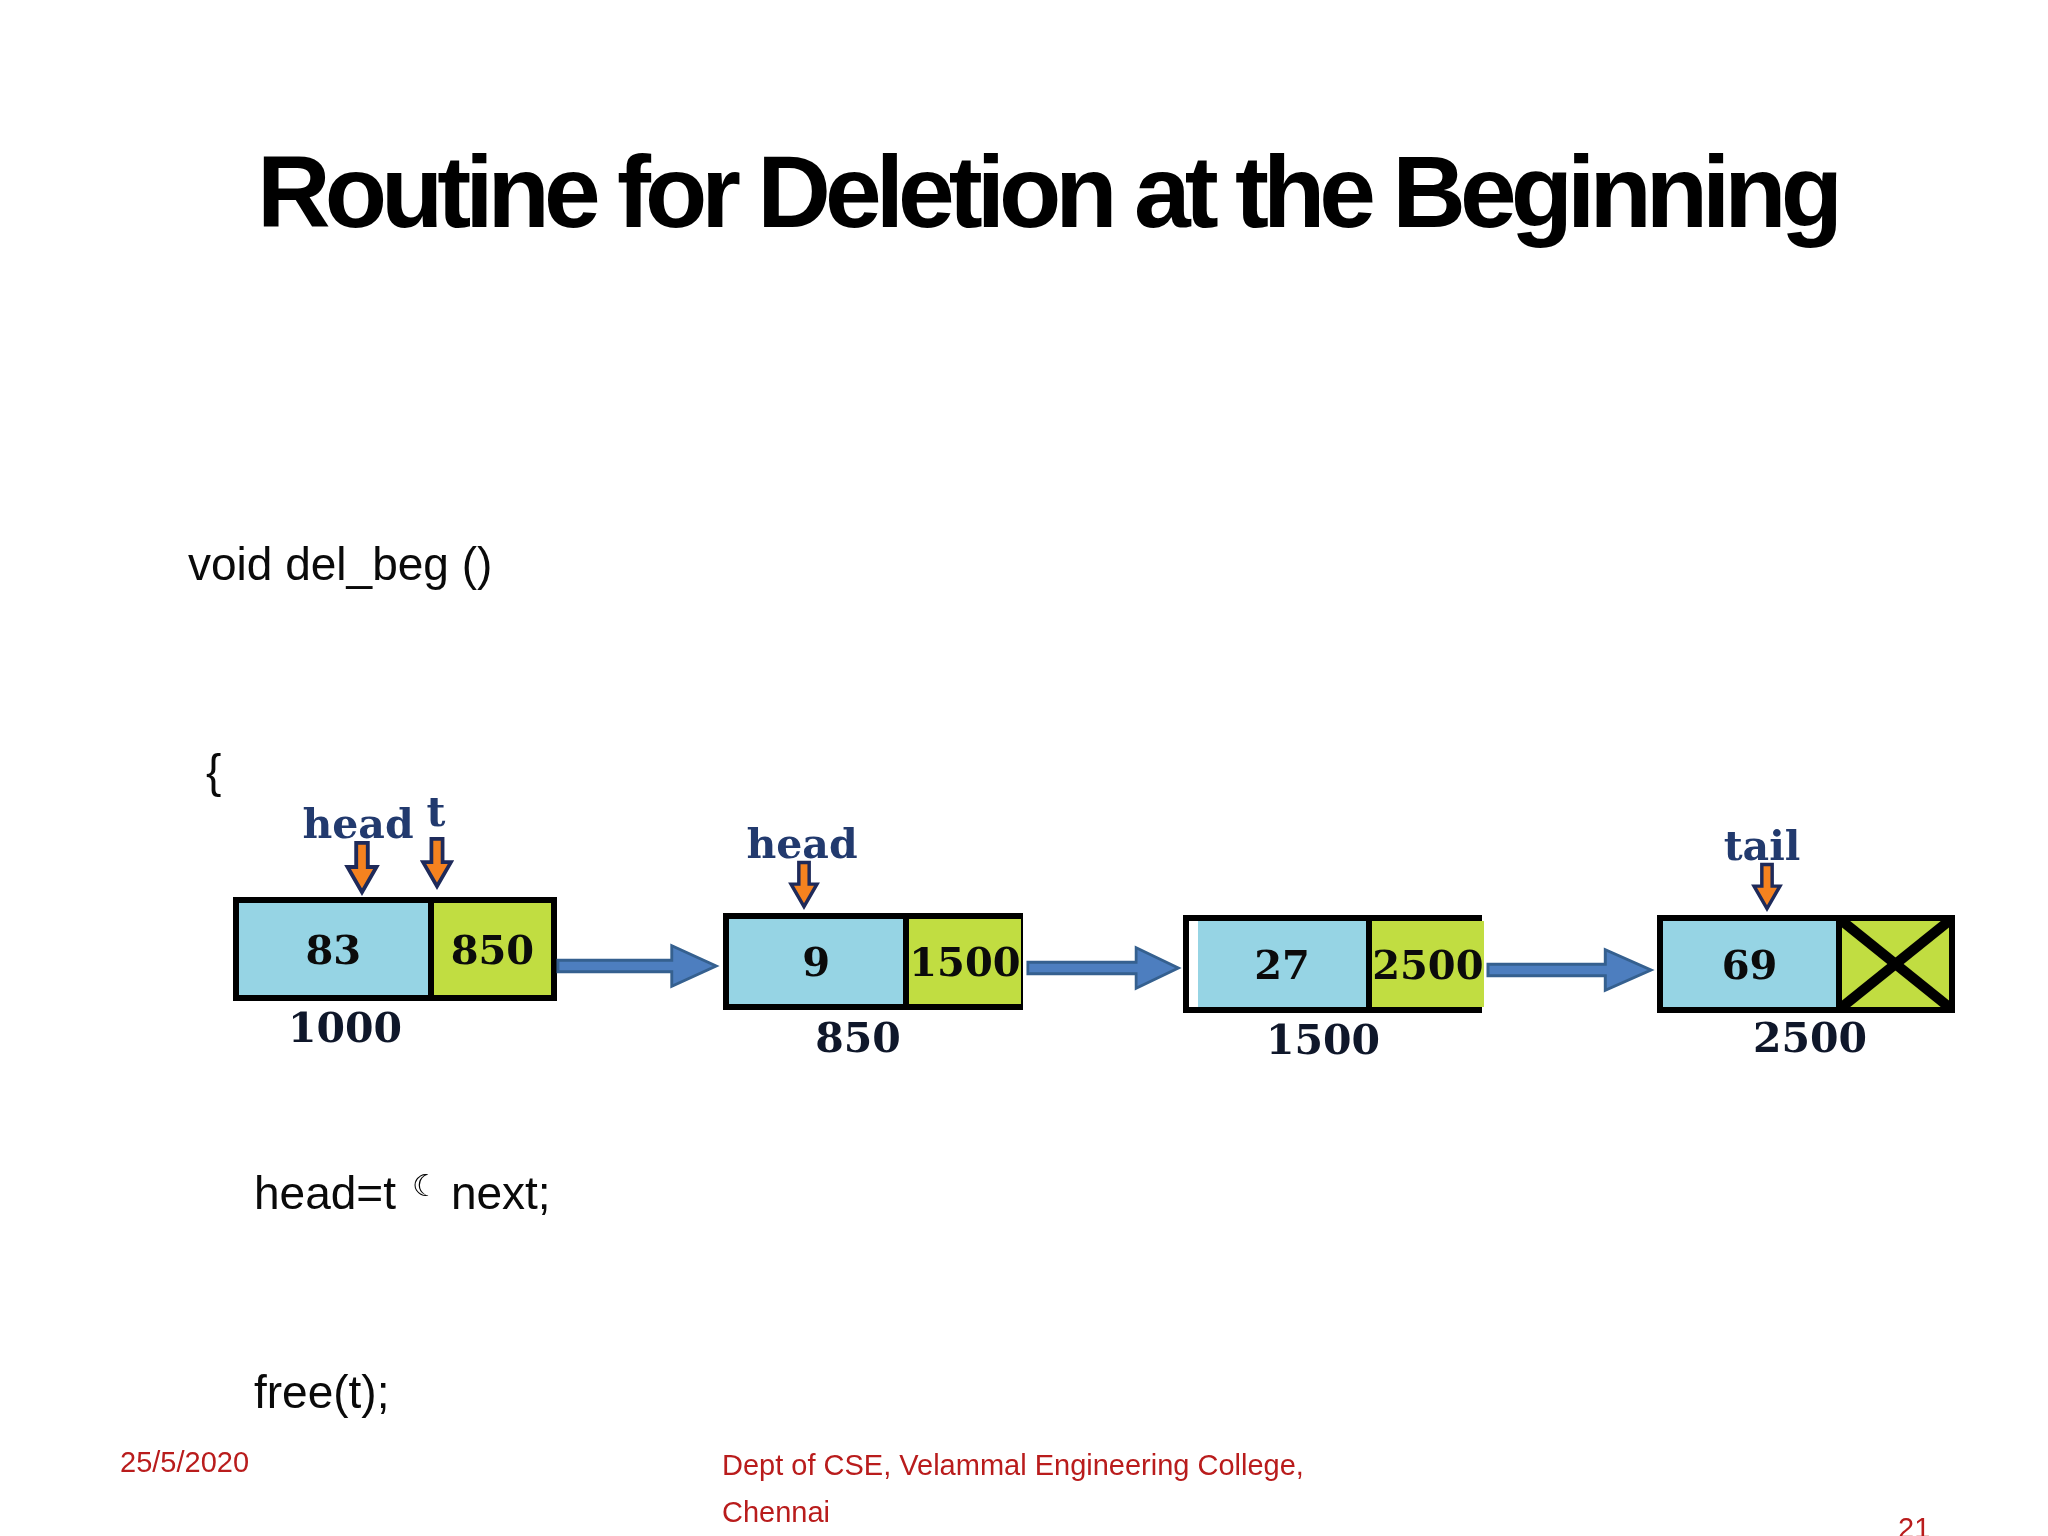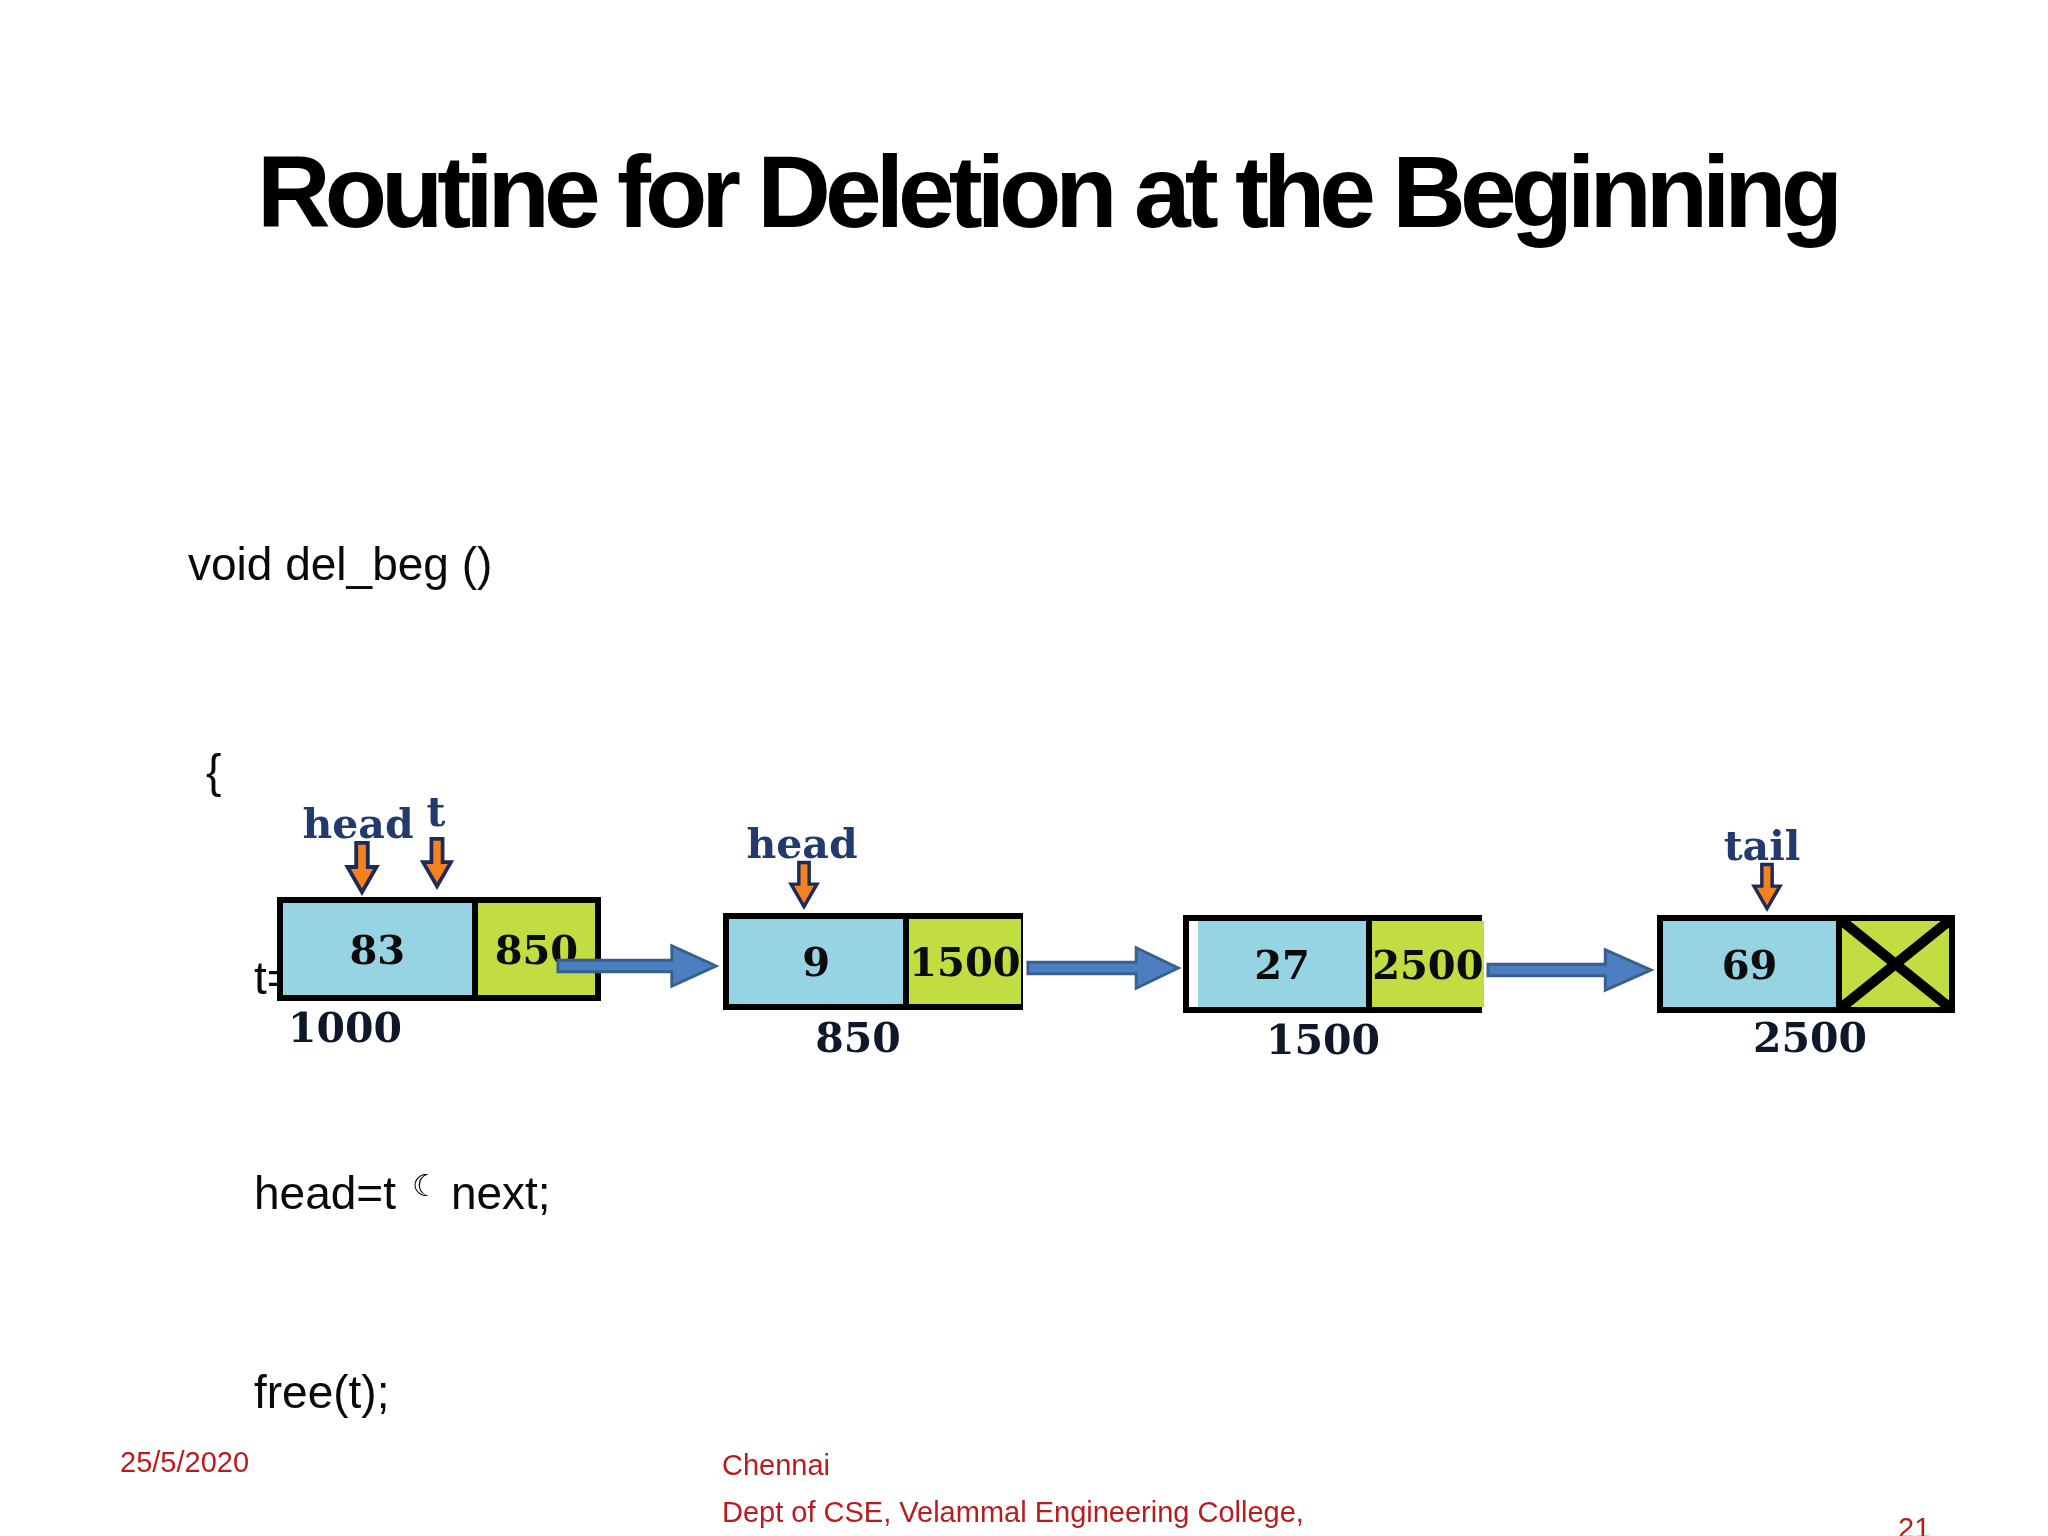--- a/index.html
+++ b/index.html
@@ -76,21 +76,21 @@
   <svg class="abs" style="left:419px;top:836px;" width="36" height="54" viewBox="0 0 36 58">
     <path d="M12 3 H24 V28 H33 L18 54 L3 28 H12 Z" fill="#f5821f" stroke="#1e2a5a" stroke-width="4"></path>
   </svg>
   <svg class="abs" style="left:786px;top:860px;" width="36" height="50" viewBox="0 0 36 58">
     <path d="M12 3 H24 V28 H33 L18 54 L3 28 H12 Z" fill="#f5821f" stroke="#1e2a5a" stroke-width="4"></path>
   </svg>
   <svg class="abs" style="left:1749px;top:862px;" width="36" height="50" viewBox="0 0 36 58">
     <path d="M12 3 H24 V28 H33 L18 54 L3 28 H12 Z" fill="#f5821f" stroke="#1e2a5a" stroke-width="4"></path>
   </svg>
 
-  <div class="abs node" style="left:233px;top:897px;width:324px;height:104px;margin-left:44px;">
+  <div class="abs node" style="left:233px;top:897px;width:324px;height:104px;">
     <div class="cell cell-data">
         <span class="cell-value">83</span>
       </div>
     <div class="cell cell-next">
         <span class="cell-value">850</span>
       </div>
   </div>
   <div class="abs addr-label" style="left:235px;top:1004px;">1000</div>
 
   <svg class="abs" style="left:556px;top:939px;" width="164" height="54" viewBox="0 0 170 56" preserveAspectRatio="none">
@@ -135,16 +135,16 @@
         <line x1="100" y1="0" x2="0" y2="86" stroke="#000" stroke-width="10"></line>
       </svg>
     </div>
   </div>
   <div class="abs addr-label" style="left:1700px;top:1014px;">2500</div>
 
 </div>
 
 <div class="abs footer-text" style="left:120px;top:1446px;">25/5/2020</div>
 <div class="abs footer-text footer-center" style="left:722px;top:1442px;width:700px;">
+  <div>Dept of CSE, Velammal Engineering College,</div>
   <div>Chennai</div>
-  <div>Dept of CSE, Velammal Engineering College,</div>
 </div>
 <div class="abs footer-text" style="left:1898px;top:1512px;">21</div>
 
 </body></html>

